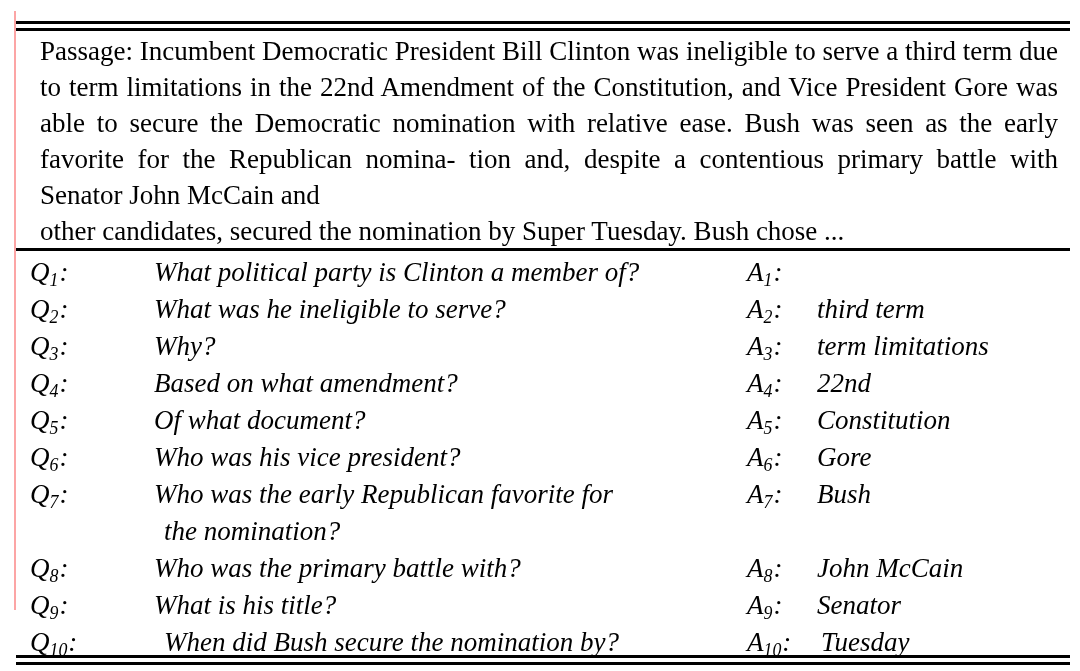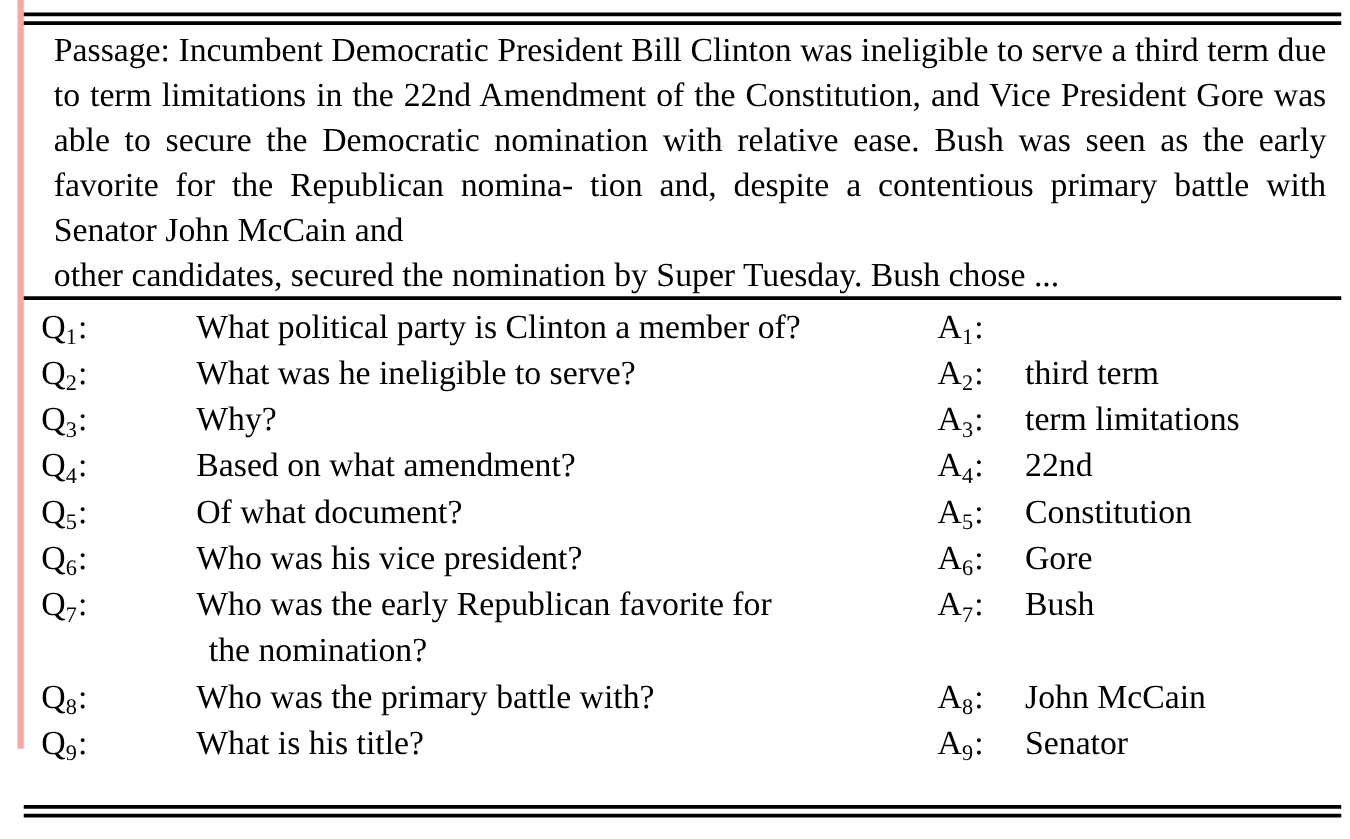--- a/index.html
+++ b/index.html
@@ -11,25 +11,25 @@
     width: 1080px;
     height: 671px;
     overflow: hidden;
     font-family: "Liberation Serif", "DejaVu Serif", serif;
     color: #000000;
   }
 
   .figure-table {
     position: absolute;
     left: 14px;
-    top: 0px;
+    top: 11px;
     width: 1054px;
     height: 599px;
     box-sizing: border-box;
-    border-left: 5px solid #fca5a5;
+    border-left: 2px solid #fca5a5;
   }
 
   
   .rule {
     position: absolute;
     left: 0px;
     width: 1054px;
     background: #000000;
   }
   .rule-top-1   { top: 10px;  height: 3px; }
@@ -55,20 +55,21 @@
 
   .qa-block {
     position: absolute;
     left: 0px;
     top: 243px;
     width: 1054px;
   }
   .qa-row {
     position: relative;
     height: 37px;
+    font-style: italic;
   }
   .qa-row.gap-row { height: 37px; }
 
   .q-label, .a-label {
     position: absolute;
     font-size: 27px;
     line-height: 37px;
     white-space: nowrap;
   }
   .q-label { left: 14px; }
@@ -173,19 +174,25 @@
       <span class="a-text">John McCain</span>
     </div>
 
     <div class="qa-row">
       <span class="q-label">Q<sub>9</sub><span class="sep">:</span></span>
       <span class="q-text">What is his title?</span>
       <span class="a-label">A<sub>9</sub><span class="sep">:</span></span>
       <span class="a-text">Senator</span>
     </div>
 
+    <div class="qa-row">
+      <span class="q-label">Q<sub>10</sub><span class="sep">:</span></span>
+      <span class="q-text wide-label">When did Bush secure the nomination by?</span>
+      <span class="a-label">A<sub>10</sub><span class="sep">:</span></span>
+      <span class="a-text wide-label">Tuesday</span>
+    </div>
 
   </div>
 
   <div class="rule rule-bot-1"></div>
   <div class="rule rule-bot-2"></div>
 
 </div>
 
 </body></html>

